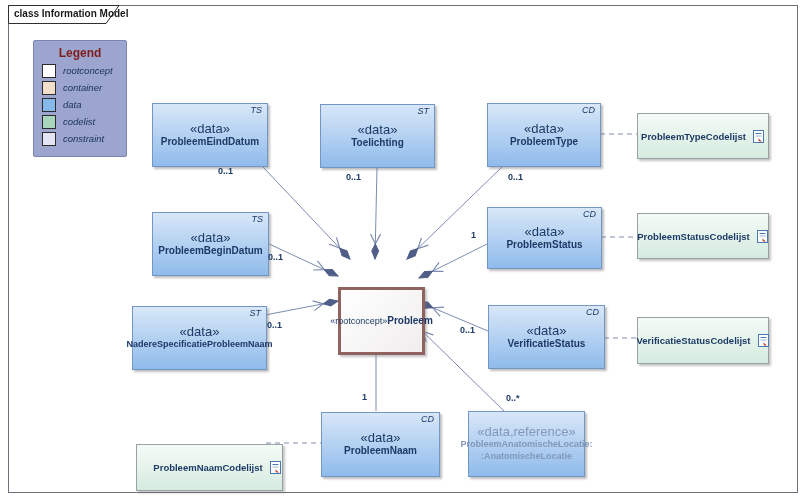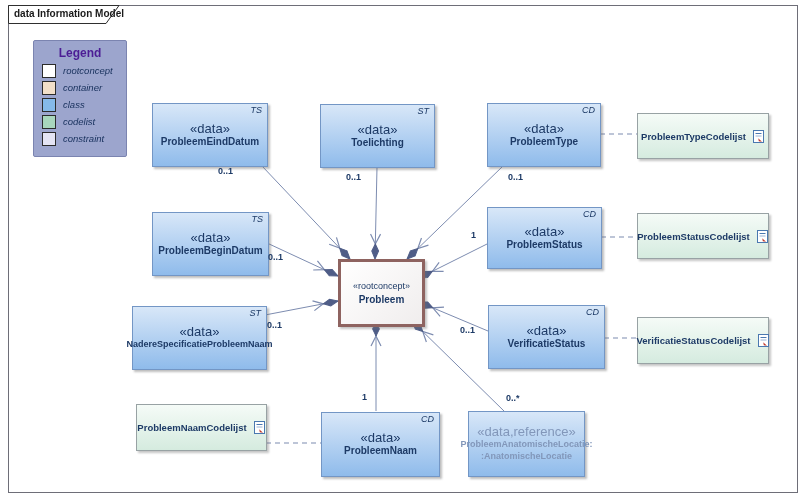--- a/index.html
+++ b/index.html
@@ -5,37 +5,37 @@
   html,body{margin:0;padding:0;}
   body{
     width:800px;height:502px;position:relative;background:#ffffff;
     font-family:"Liberation Sans", sans-serif;color:#1d3a66;overflow:hidden;
   }
   .frame{position:absolute;left:8px;top:5px;width:788px;height:486px;border:1px solid #6e6e78;background:transparent;}
   .tab{position:absolute;left:8px;top:5px;width:112px;height:19px;}
   .tab-label{position:absolute;left:14px;top:8px;font-size:10px;font-weight:bold;color:#1a1a1a;white-space:nowrap;}
 
   .legend{position:absolute;left:33px;top:40px;width:92px;height:115px;background:#9ca5cd;border:1px solid #7b84b0;border-radius:2px;}
-  .legend-title{text-align:center;font-weight:bold;font-size:12px;color:#4c1d95;margin-top:5px;}
+  .legend-title{text-align:center;font-weight:bold;font-size:12px;color:#7f1d1d;margin-top:5px;}
   .legend-item{display:flex;align-items:center;gap:7px;margin:4px 0 0 8px;height:13px;}
   .legend-swatch{width:12px;height:12px;border:1px solid #2b2b2b;flex:0 0 auto;}
   .legend-item:nth-of-type(1) .legend-swatch{border-width:2px;border-color:#000;}
   .legend-label{font-size:9.5px;color:#17305c;line-height:1;font-style:italic;}
 
   .node{position:absolute;display:flex;flex-direction:column;align-items:center;justify-content:center;
     background:linear-gradient(180deg,#d8e7f8 0%,#8fbbeb 100%);
     border:1px solid #7396c5;box-shadow:2px 2px 2px rgba(110,110,110,.45);
     text-align:center;color:#1d3a66;}
   .node .stereo{font-size:13px;line-height:12px;}
   .node .cname{font-size:10px;font-weight:bold;line-height:13px;padding:0 2px;}
   .tagletter{position:absolute;top:1px;right:5px;font-size:9px;font-style:italic;color:#1d3a66;}
 
-  .rootbox{position:absolute;display:flex;flex-direction:column;align-items:center;justify-content:center;
+  .rootbox{position:absolute;display:flex;flex-direction:row;align-items:center;justify-content:center;
     background:linear-gradient(135deg,#ffffff 0%,#f0eded 100%);
-    border:3px solid #8e6360;box-shadow:2px 2px 2px rgba(110,110,110,.4);text-align:center;}
+    border:3px solid #8e6360;box-shadow:2px 2px 2px rgba(110,110,110,.4);text-align:center;margin-top:28px;}
   .rootbox .stereo{font-size:9px;line-height:13px;}
   .rootbox .cname{font-size:10px;font-weight:bold;line-height:14px;text-align:right;}
 
   .codelist{position:absolute;display:flex;align-items:center;justify-content:center;gap:6px;
     background:linear-gradient(180deg,#f5fbf7 0%,#d5ebdf 100%);
     border:1px solid #98a2a4;box-shadow:2px 2px 2px rgba(110,110,110,.4);color:#1d3a66;}
   .codelist .cname{font-size:10px;font-weight:bold;}
 
   .node.ref .stereo,.node.ref .cname{color:#8297ba;}
   .node.ref .cname{line-height:12px;}
@@ -45,21 +45,21 @@
   svg.connectors{position:absolute;left:0;top:0;width:800px;height:502px;}
   .doc-icon{flex:0 0 auto;display:block;}
 </style>
 </head>
 <body>
 
 <div class="frame"></div>
 <svg class="tab" viewBox="0 0 112 19">
   <path d="M0.5,0.5 L111,0.5 L98,18.5 L0.5,18.5 Z" fill="#ffffff" stroke="#2f2f2f" stroke-width="1"></path>
 </svg>
-<div class="tab-label">data Information Model</div>
+<div class="tab-label">class Information Model</div>
 
 <svg class="connectors" viewBox="0 0 800 502">
   <defs>
     <marker id="comp" viewBox="0 0 28 12" refX="27" refY="6" markerWidth="28" markerHeight="12" orient="auto" markerUnits="userSpaceOnUse">
       <path d="M2,1 L12,6 L2,11" fill="none" stroke="#7d8cb0" stroke-width="1.2"></path>
       <path d="M12,6 L19,2.6 L27,6 L19,9.4 Z" fill="#4f5d87" stroke="#4f5d87"></path>
     </marker>
   </defs>
   <g stroke="#7d8cb0" stroke-width="1" fill="none">
     <line x1="262" y1="166" x2="350" y2="259" marker-end="url(#comp)"></line>
@@ -85,21 +85,21 @@
   <div class="legend-item">
     <span class="legend-swatch" style="background: rgb(255, 255, 255);"></span>
     <span class="legend-label">rootconcept</span>
   </div>
   <div class="legend-item">
     <span class="legend-swatch" style="background: rgb(242, 223, 201);"></span>
     <span class="legend-label">container</span>
   </div>
   <div class="legend-item">
     <span class="legend-swatch" style="background: rgb(133, 185, 233);"></span>
-    <span class="legend-label">class</span>
+    <span class="legend-label">data</span>
   </div>
   <div class="legend-item">
     <span class="legend-swatch" style="background: rgb(168, 214, 189);"></span>
     <span class="legend-label">codelist</span>
   </div>
   <div class="legend-item">
     <span class="legend-swatch" style="background: rgb(228, 228, 244);"></span>
     <span class="legend-label">constraint</span>
   </div>
 </div>
@@ -175,21 +175,21 @@
 </div>
 <div class="codelist" style="left:637px;top:317px;width:130px;height:45px;">
   <span class="cname" style="font-size:9.5px;">VerificatieStatusCodelijst</span>
   <svg class="doc-icon" width="13" height="15" viewBox="0 0 13 15">
       <rect x="1.5" y="1.5" width="10" height="12" fill="#ffffff" stroke="#4a78b0"></rect>
       <line x1="3.5" y1="4.5" x2="9.5" y2="4.5" stroke="#4a78b0"></line>
       <line x1="3.5" y1="7" x2="9.5" y2="7" stroke="#9ab4d4"></line>
       <path d="M6.2,9.2 L10,12.8 L6.8,12.2 Z" fill="#c0392b"></path>
     </svg>
 </div>
-<div class="codelist" style="left:136px;top:404px;width:129px;height:45px;">
+<div class="codelist" style="left:136px;top:444px;width:129px;height:45px;padding-left:16px;">
   <span class="cname" style="font-size:9.5px;">ProbleemNaamCodelijst</span>
   <svg class="doc-icon" width="13" height="15" viewBox="0 0 13 15">
       <rect x="1.5" y="1.5" width="10" height="12" fill="#ffffff" stroke="#4a78b0"></rect>
       <line x1="3.5" y1="4.5" x2="9.5" y2="4.5" stroke="#4a78b0"></line>
       <line x1="3.5" y1="7" x2="9.5" y2="7" stroke="#9ab4d4"></line>
       <path d="M6.2,9.2 L10,12.8 L6.8,12.2 Z" fill="#c0392b"></path>
     </svg>
 </div>
 
 <span class="mult" style="left:218px;top:166px;">0..1</span>

